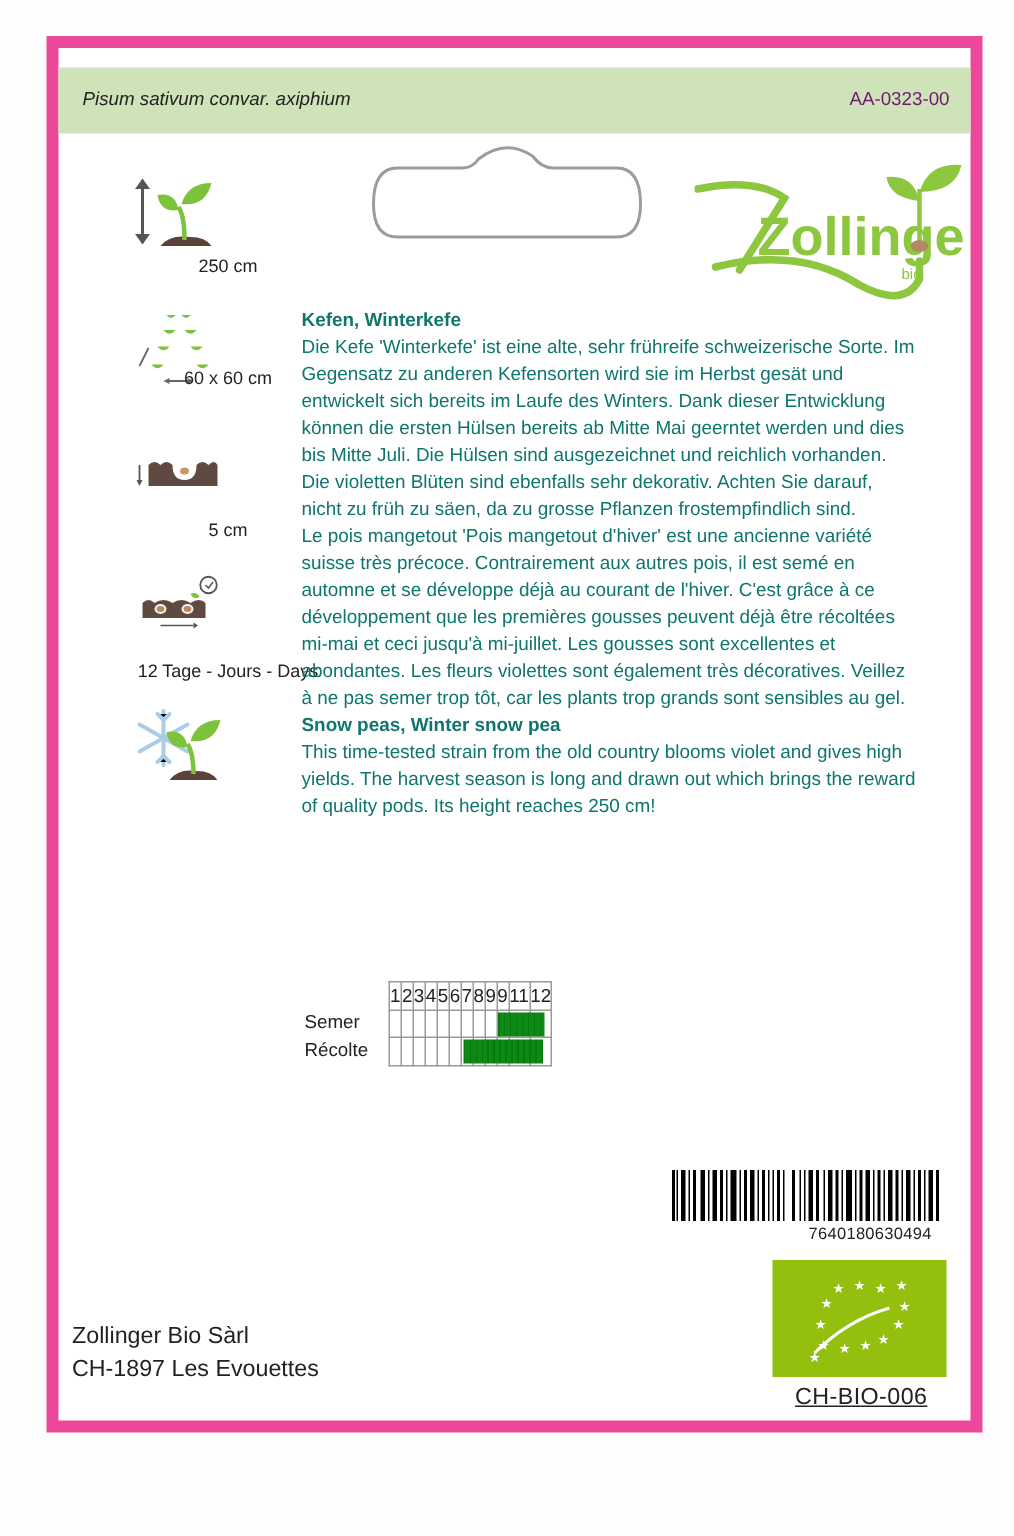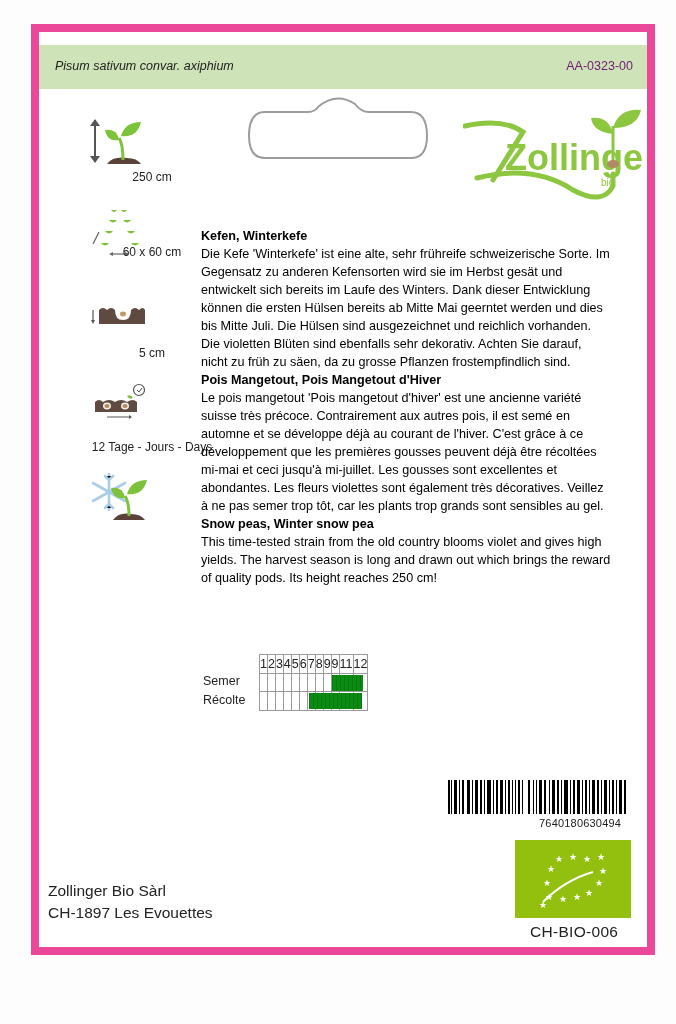--- a/index.html
+++ b/index.html
@@ -8,34 +8,34 @@
   .packet { position:absolute; left:31px; top:24px; width:608px; height:915px;
             border:8px solid #ec4899; background:#fff; }
   .band { position:absolute; left:0; top:13px; width:608px; height:44px; background:#cfe3b9; }
   .band .latin { position:absolute; left:16px; top:14px; font-size:12.5px; font-style:italic; color:#222; }
   .band .code { position:absolute; right:14px; top:14px; font-size:12.5px; color:#701a75; }
   .hanger { position:absolute; left:206px; top:64px; }
   .logo { position:absolute; left:424px; top:72px; }
   .icons { position:absolute; left:0; top:80px; width:160px; }
   .icon-block { position:absolute; left:0; width:160px; text-align:center; }
   .icon-block .cap { position:absolute; left:0; width:160px; text-align:center; font-size:12px; color:#222;margin-left:33px; }
-  .desc { position:absolute; left:162px; top:172px; width:410px; font-size:12.6px; line-height:18px; color:#000000;margin-top:23px; }
+  .desc { position:absolute; left:162px; top:172px; width:410px; font-size:12.6px; line-height:18px; color:#0f766e; }
   .desc .h { font-weight:bold; }
   .desc p { margin:0; }
   .cal { position:absolute; left:164px; top:622px; }
   .cal .lbl { position:absolute; left:0; font-size:12.5px; color:#222;text-align:right; }
   table.grid { position:absolute; left:56px; top:0; border-collapse:collapse; }
   table.grid td { border:1px solid #9a9a9a; width:29.2px; height:17.5px; padding:0; text-align:center;
                   font-size:12.5px; color:#222; position:relative; }
   .bar { position:absolute; background:#0b8a14; top:1px; height:16px;
          background-image:repeating-linear-gradient(90deg, rgba(0,0,0,0.12) 0 1px, transparent 1px 4px); }
   .barcode { position:absolute; left:409px; top:748px; width:178px; height:34px; }
   .ean { position:absolute; left:466px; top:785px; font-size:11px; color:#222; letter-spacing:0.2px;margin-left:34px; }
   .eu-leaf { position:absolute; left:476px; top:808px; width:116px; height:78px; background:#93bf0e; }
-  .cert { position:absolute; left:491px; top:891px; font-size:15.5px; color:#222; letter-spacing:0.3px; }
+  .cert { position:absolute; left:491px; top:891px; font-size:15.5px; color:#222; letter-spacing:0.3px;text-decoration:underline; }
   .addr { position:absolute; left:9px; top:848px; font-size:15.5px; line-height:21.5px; color:#222; }
 </style>
 </head>
 <body>
 
 <div class="packet">
 
   <div class="band">
     <span class="latin">Pisum sativum convar. axiphium</span>
     <span class="code">AA-0323-00</span>
@@ -129,21 +129,20 @@
         <path d="M40,46 Q40,32 36,26" stroke="#7cc23a" stroke-width="3" fill="none"></path>
         <path d="M36,28 Q24,30 22,18 Q34,16 36,28 Z" fill="#7cc23a"></path>
         <path d="M38,24 Q42,10 58,10 Q54,26 38,24 Z" fill="#7cc23a"></path>
       </svg>
     </div>
   </div>
 
   <div class="desc">
     <p class="h">Kefen, Winterkefe</p>
     <p>Die Kefe 'Winterkefe' ist eine alte, sehr frühreife schweizerische Sorte. Im Gegensatz zu anderen Kefensorten wird sie im Herbst gesät und entwickelt sich bereits im Laufe des Winters. Dank dieser Entwicklung können die ersten Hülsen bereits ab Mitte Mai geerntet werden und dies bis Mitte Juli. Die Hülsen sind ausgezeichnet und reichlich vorhanden. Die violetten Blüten sind ebenfalls sehr dekorativ. Achten Sie darauf, nicht zu früh zu säen, da zu grosse Pflanzen frostempfindlich sind.</p>
-    <p class="h">Pois Mangetout, Pois Mangetout d'Hiver</p>
     <p>Le pois mangetout 'Pois mangetout d'hiver' est une ancienne variété suisse très précoce. Contrairement aux autres pois, il est semé en automne et se développe déjà au courant de l'hiver. C'est grâce à ce développement que les premières gousses peuvent déjà être récoltées mi-mai et ceci jusqu'à mi-juillet. Les gousses sont excellentes et abondantes. Les fleurs violettes sont également très décoratives. Veillez à ne pas semer trop tôt, car les plants trop grands sont sensibles au gel.</p>
     <p class="h">Snow peas, Winter snow pea</p>
     <p>This time-tested strain from the old country blooms violet and gives high yields. The harvest season is long and drawn out which brings the reward of quality pods. Its height reaches 250 cm!</p>
   </div>
 
   <div class="cal">
     <span class="lbl" style="top:20px;">Semer</span>
     <span class="lbl" style="top:39px;">Récolte</span>
     <table class="grid">
       <tbody>

